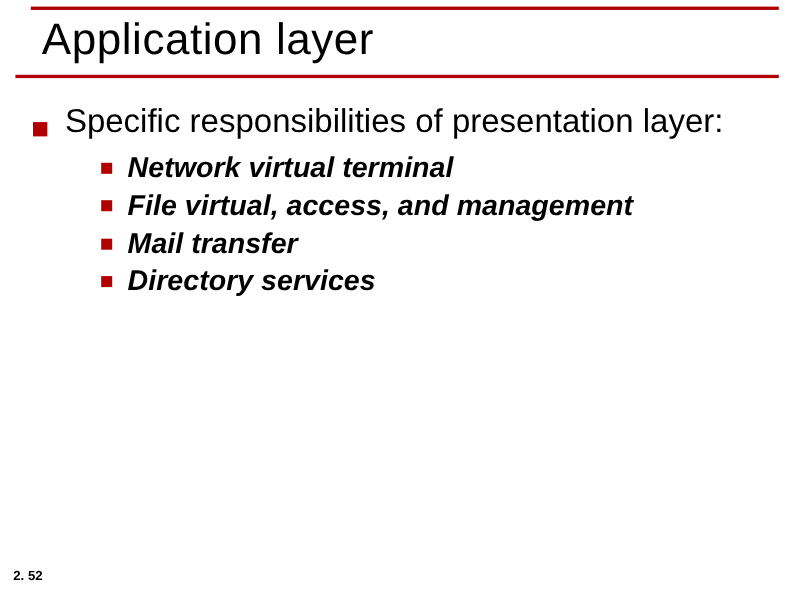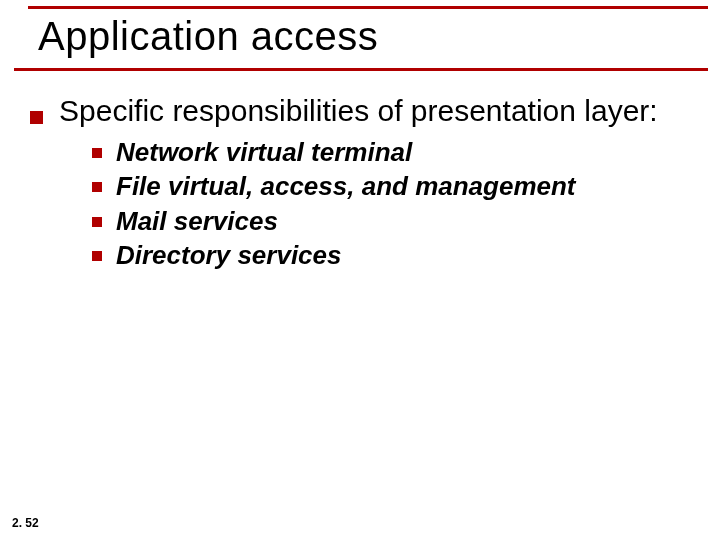--- a/index.html
+++ b/index.html
@@ -15,40 +15,40 @@
   .sublist { margin-left: 62px; margin-top: 6px; }
   .li2 { display: flex; align-items: flex-start; margin-bottom: 2px; }
   .bullet2 { width: 10px; height: 10px; background: #b00000; flex: 0 0 auto; margin-top: 12px; margin-right: 14px; }
   .txt2 { font-size: 26px; color: #000; font-style: italic; font-weight: bold; line-height: 1.25; }
   .pagenum { position: absolute; left: 12px; bottom: 10px; font-size: 12px; font-weight: bold; color: #000; }
 </style>
 </head>
 <body>
 <div class="slide">
   <div class="hr-top"></div>
-  <div class="title">Application access</div>
+  <div class="title">Application layer</div>
   <div class="hr-under"></div>
 
   <div class="content">
     <div class="li1">
       <span class="bullet1"></span>
       <span class="txt1">Specific responsibilities of presentation layer:</span>
     </div>
     <div class="sublist">
       <div class="li2">
         <span class="bullet2"></span>
         <span class="txt2">Network virtual terminal</span>
       </div>
       <div class="li2">
         <span class="bullet2"></span>
         <span class="txt2">File virtual, access, and management</span>
       </div>
       <div class="li2">
         <span class="bullet2"></span>
-        <span class="txt2">Mail services</span>
+        <span class="txt2">Mail transfer</span>
       </div>
       <div class="li2">
         <span class="bullet2"></span>
         <span class="txt2">Directory services</span>
       </div>
     </div>
   </div>
 
   <div class="pagenum">2. 52</div>
 </div>

